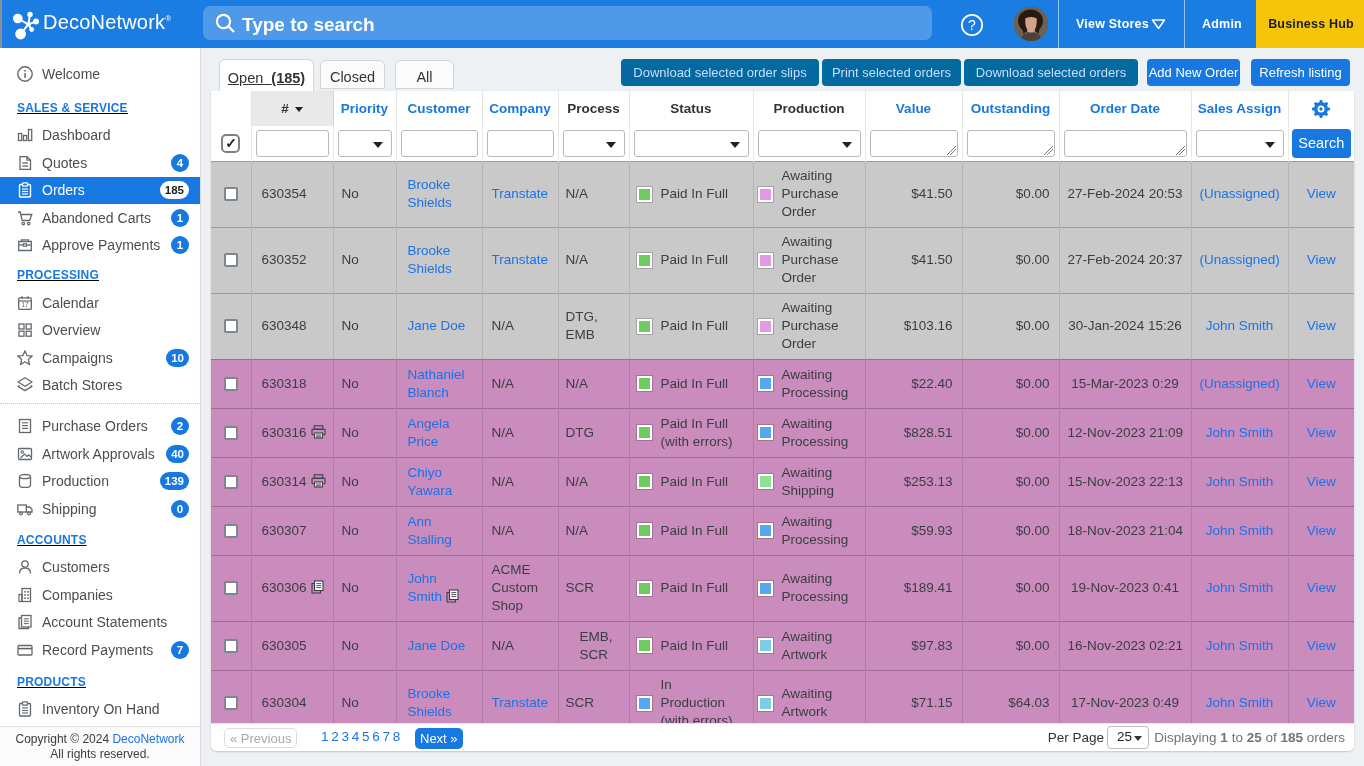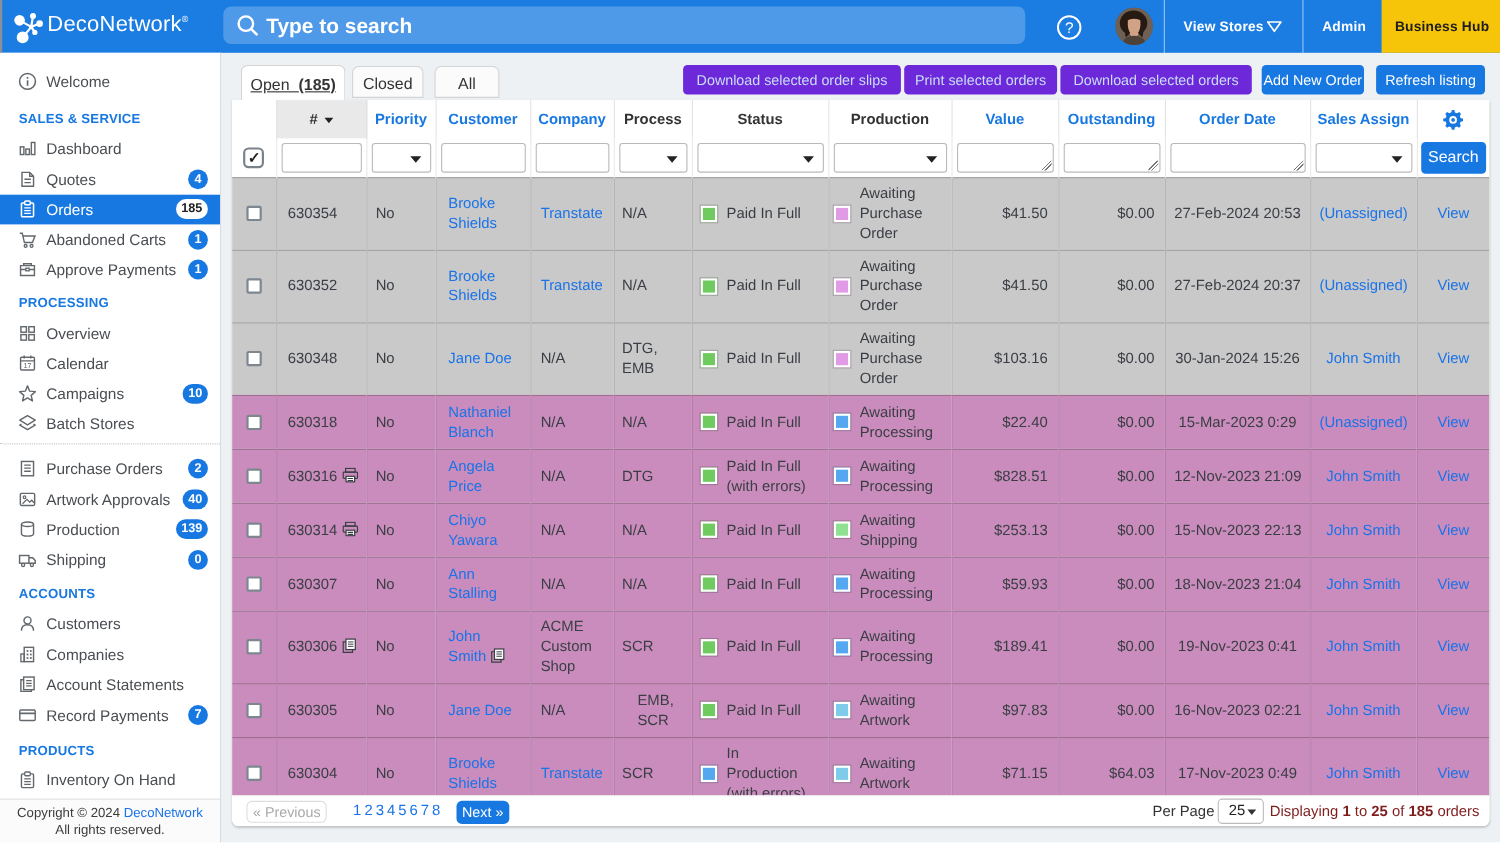--- a/index.html
+++ b/index.html
@@ -17,21 +17,21 @@
 #helpicon { position:absolute; left:958px; top:13px; }
 #avatar { position:absolute; left:1012px; top:7px; width:34px; height:34px; border-radius:50%; overflow:hidden; background:#6b5648; }
 .vsep { position:absolute; top:0; width:1px; height:48px; background:rgba(255,255,255,0.55); }
 #viewstores { position:absolute; left:1074px; top:17px; color:#fff; font-size:12.5px; font-weight:700; letter-spacing:0.2px; }
 #vs-tri { position:absolute; left:1149px; top:18px; }
 #admin { position:absolute; left:1200px; top:17px; color:#fff; font-size:12.5px; font-weight:700; letter-spacing:0.2px; }
 #bizhub { position:absolute; left:1254px; top:0; width:110px; height:48px; background:#f6c50a; color:#1d1d1d; font-size:12.5px; font-weight:700; text-align:center; line-height:48px; letter-spacing:0.2px; }
 
 
 #sidebar { position:absolute; left:0; top:48px; width:201px; height:718px; background:#fff; border-right:1px solid #d9dbde; }
-#snav { position:absolute; top:12px; left:0; width:200px; }
+#snav { position:absolute; top:12px; left:0; width:200px;text-decoration:underline; }
 .sitem { position:relative; height:27.4px; display:flex; align-items:center; color:#4a4e53; font-size:14px; }
 .sitem .ic { position:absolute; left:16px; width:18px; height:18px; display:flex; align-items:center; justify-content:center; }
 .sitem .tx { position:absolute; left:42px; white-space:nowrap; }
 .shdr { height:27.4px; margin-top:7px; display:flex; align-items:center; padding-left:17px; color:#1878e2; font-size:12px; font-weight:700; letter-spacing:0.2px; }
 .badge { position:absolute; right:11px; top:50%; transform:translateY(-50%); min-width:18px; height:18px; padding:0 5px; background:#1878e2; border-radius:9px; color:#fff; font-size:11.5px; font-weight:700; display:flex; align-items:center; justify-content:center; }
 .sitem.active { background:#1878e2; color:#fff; }
 .sitem.active .badge { background:#fff; color:#222; }
 .sdivider { border-top:1px dotted #c9c9c9; margin:4px 0 9px 0; }
 #sidefoot { position:absolute; left:0; bottom:0; width:200px; height:40px; background:#fbfbfc; border-top:1px solid #e2e2e2; text-align:center; font-size:12px; color:#3c3c3c; padding-top:5px; line-height:15px; }
 #sidefoot a { color:#1a73e8; text-decoration:none; }
@@ -40,21 +40,21 @@
 #main { position:absolute; left:211px; top:48px; width:1143px; }
 
 
 .tab { position:absolute; height:32px; background:#fbfbfb; border:1px solid #d4d4d4; border-radius:6px 6px 0 0; font-size:14.5px; color:#333; text-align:center; }
 #tab-open { left:8px; top:11px; width:95px; height:32px; background:#fff; border-bottom:none; z-index:5; line-height:36px;text-decoration:underline; }
 #tab-closed { left:109px; top:12px; width:65px; height:29px; line-height:32px; }
 #tab-all { left:184px; top:12px; width:59px; height:29px; line-height:32px; }
 
 
 .tbtn { position:absolute; top:11px; height:27px; border-radius:4px; font-size:13px; font-weight:400; line-height:27px; text-align:center; white-space:nowrap; }
-.tbtn.disabled { background:#6d28d9; color:#c9def7; }
+.tbtn.disabled { background:#0369a1; color:#c9def7; }
 .tbtn.primary { background:#1878e2; color:#fff; }
 
 
 #card { position:absolute; left:0; top:43px; width:1143px; background:#fff; border-radius:0 0 6px 6px; box-shadow:0 1px 2px rgba(0,0,0,0.18); }
 #tablewrap { width:1143px; height:632px; overflow:hidden; }
 table { border-collapse:collapse; table-layout:fixed; width:1143px; font-size:13.5px; color:#3a3e44; }
 th { font-size:13.5px; font-weight:700; color:#333; height:35px; vertical-align:middle; text-align:center; border-right:1px solid #e3e3e3; background:#fff; }
 th.bl { color:#1878e2; }
 th#numth { background:#e9e9e9; border-left:1px solid #d6d6d6; border-right:1px solid #d6d6d6; }
 tr.filter td { height:35px; background:#fff; border-right:1px solid #e9e9e9; vertical-align:middle; }
@@ -83,21 +83,21 @@
 .g-cyan { background:#7fccea; }
 
 
 #pager { position:relative; width:1143px; height:28px; border-top:1px solid #e5e5e5; background:#fff; border-radius:0 0 6px 6px; font-size:13.5px; }
 #prevbtn { position:absolute; left:13px; top:4px; height:20px; line-height:20px; padding:0 5px; border:1px solid #ddd; border-radius:5px; color:#a9a9a9; background:#fff; font-size:13px; }
 #pagenums { position:absolute; left:110px; top:5px; color:#1a73e8; word-spacing:-1px; }
 #nextbtn { position:absolute; left:204px; top:4px; height:21px; line-height:21px; padding:0 5px; background:#1878e2; border-radius:5px; color:#fff; font-weight:400; font-size:13px; }
 #perpage { position:absolute; right:250px; top:6px; color:#333; }
 #ppsel { position:absolute; right:205px; top:2px; width:42px; height:23px; border:1px solid #bbb; border-radius:4px; text-align:left; padding:2px 0 0 9px; color:#222; font-size:13.5px; }
 #ppsel .da { position:absolute; right:6px; top:9px; width:0; height:0; border-left:4.5px solid transparent; border-right:4.5px solid transparent; border-top:5.5px solid #333; }
-#displaying { position:absolute; right:9px; top:6px; color:#7f1d1d; }
+#displaying { position:absolute; right:9px; top:6px; color:#737373; }
 </style>
 </head>
 <body>
 <div id="app">
 
   <div id="topbar">
     <svg id="logomark" width="48" height="48" viewBox="0 0 48 48">
       <g stroke="#fff" stroke-width="2">
         <line x1="26.4" y1="24.4" x2="15.8" y2="18.5"></line>
         <line x1="26.4" y1="24.4" x2="28" y2="14.5"></line>
@@ -216,39 +216,39 @@
               <rect x="7.5" y="7.8" width="3" height="2.4" fill="none" stroke="#63686d" stroke-width="1.2"></rect>
             </svg>
           </span>
           <span class="tx">Approve Payments</span>
           <span class="badge">1</span>
         </div>
 <div class="shdr" style="margin-top:3px">PROCESSING</div>
 <div class="sitem">
           <span class="ic">
             <svg width="18" height="18" viewBox="0 0 18 18">
-              <rect x="3" y="3" width="5" height="5" fill="none" stroke="#63686d" stroke-width="1.3"></rect>
-              <rect x="10.2" y="3" width="5" height="5" fill="none" stroke="#63686d" stroke-width="1.3"></rect>
-              <rect x="3" y="10.2" width="5" height="5" fill="none" stroke="#63686d" stroke-width="1.3"></rect>
-              <rect x="10.2" y="10.2" width="5" height="5" fill="none" stroke="#63686d" stroke-width="1.3"></rect>
-            </svg>
-          </span>
-          <span class="tx">Overview</span>
-        </div>
-<div class="sitem">
-          <span class="ic">
-            <svg width="18" height="18" viewBox="0 0 18 18">
               <rect x="2.7" y="3.8" width="12.6" height="11.6" rx="1" fill="none" stroke="#63686d" stroke-width="1.3"></rect>
               <line x1="2.7" y1="7" x2="15.3" y2="7" stroke="#63686d" stroke-width="1.2"></line>
               <line x1="6" y1="2.2" x2="6" y2="5" stroke="#63686d" stroke-width="1.3"></line>
               <line x1="12" y1="2.2" x2="12" y2="5" stroke="#63686d" stroke-width="1.3"></line>
               <text x="9" y="13.4" font-size="6.5" fill="#63686d" text-anchor="middle" font-family="Liberation Sans">17</text>
             </svg>
           </span>
           <span class="tx">Calendar</span>
+        </div>
+<div class="sitem">
+          <span class="ic">
+            <svg width="18" height="18" viewBox="0 0 18 18">
+              <rect x="3" y="3" width="5" height="5" fill="none" stroke="#63686d" stroke-width="1.3"></rect>
+              <rect x="10.2" y="3" width="5" height="5" fill="none" stroke="#63686d" stroke-width="1.3"></rect>
+              <rect x="3" y="10.2" width="5" height="5" fill="none" stroke="#63686d" stroke-width="1.3"></rect>
+              <rect x="10.2" y="10.2" width="5" height="5" fill="none" stroke="#63686d" stroke-width="1.3"></rect>
+            </svg>
+          </span>
+          <span class="tx">Overview</span>
         </div>
 <div class="sitem">
           <span class="ic">
             <svg width="18" height="18" viewBox="0 0 18 18">
               <path d="M9 1.8 L11 6.6 L16.2 7 L12.3 10.4 L13.5 15.5 L9 12.8 L4.5 15.5 L5.7 10.4 L1.8 7 L7 6.6 Z" fill="none" stroke="#63686d" stroke-width="1.3" stroke-linejoin="round"></path>
             </svg>
           </span>
           <span class="tx">Campaigns</span>
           <span class="badge">10</span>
         </div>

